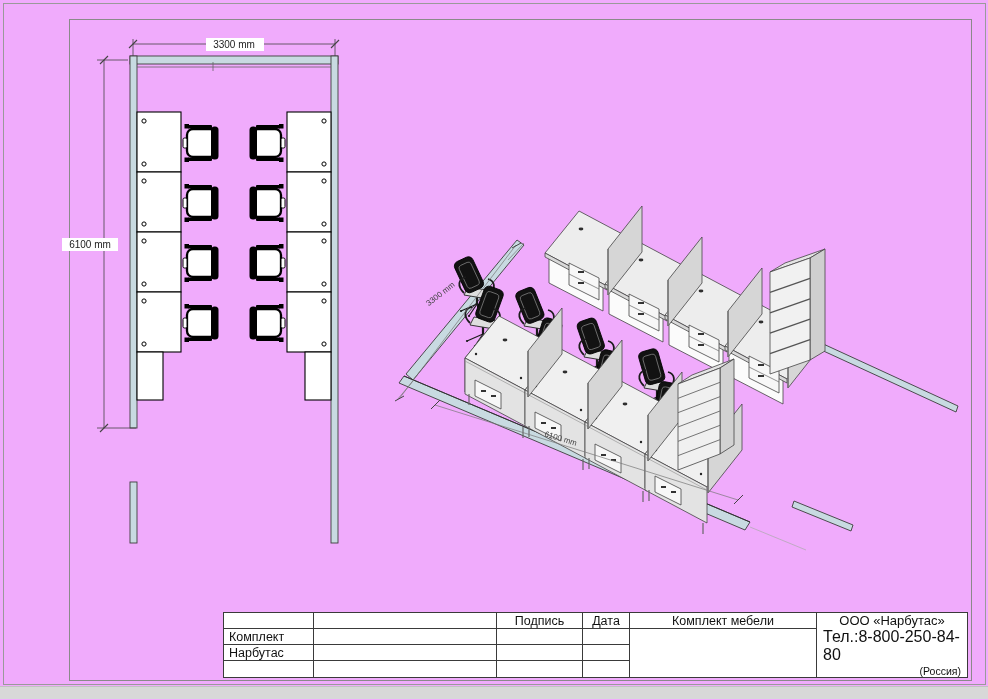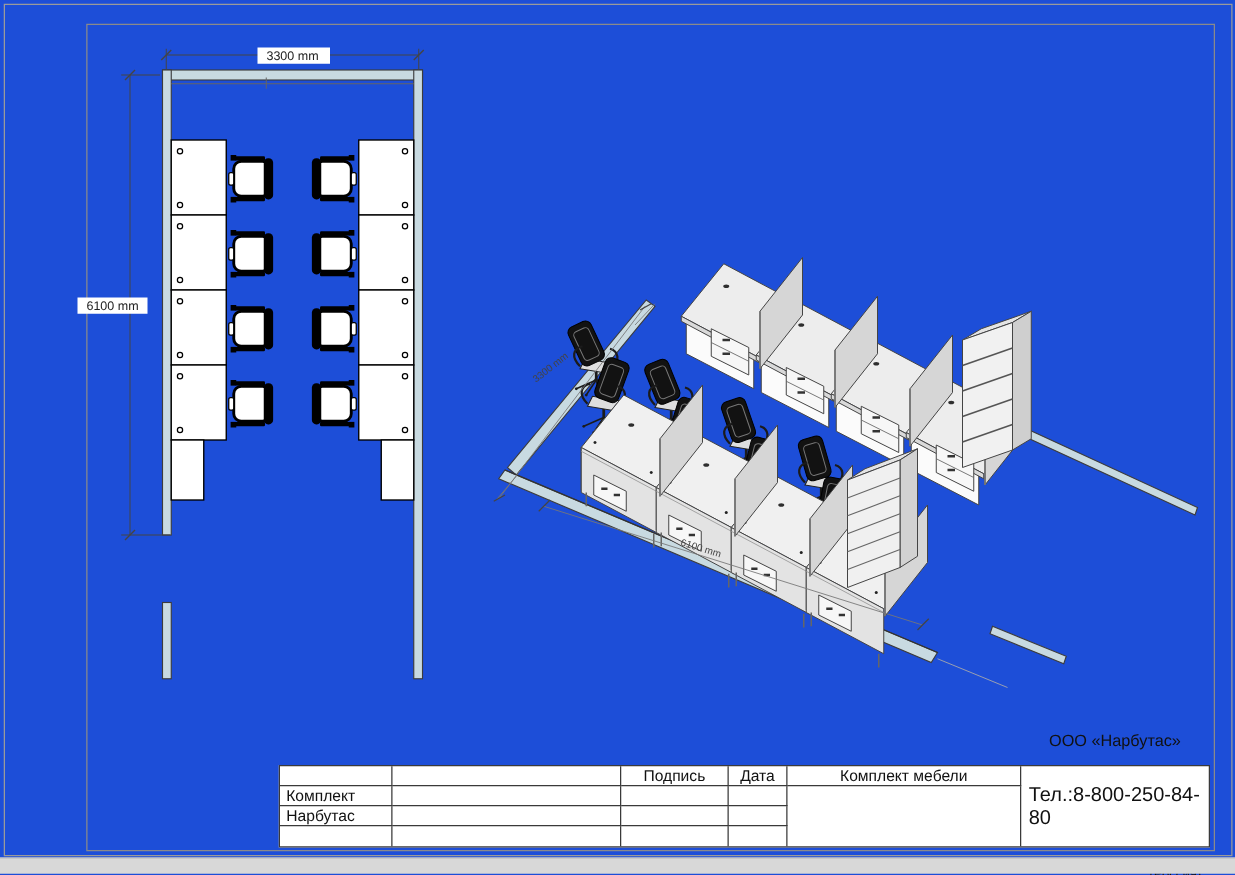--- a/index.html
+++ b/index.html
@@ -1,35 +1,35 @@
 <!DOCTYPE html>
 <html><head>
 <meta charset="utf-8">
 <style>
   html,body{margin:0;padding:0;background:#fff;}
-  #page{position:relative;width:988px;height:700px;background:#1d4ed8;overflow:hidden;
+  #page{position:relative;width:988px;height:700px;background:#f0abfc;overflow:hidden;
         font-family:"Liberation Sans",sans-serif;}
   .outer-border{position:absolute;left:3px;top:3px;width:981px;height:680px;border:1px solid #9a9a9a;}
   .inner-frame{position:absolute;left:69px;top:19px;width:901px;height:660px;border:1px solid #8a8a8a;}
   .bottom-band{position:absolute;left:0;top:686px;width:988px;height:12px;background:#d8d8d8;border-top:1px solid #c2c2c2;}
   svg{position:absolute;left:0;top:0;}
   svg text{font-family:"Liberation Sans",sans-serif;}
   
   .tb{position:absolute;left:223px;top:612px;width:745px;height:66px;box-sizing:border-box;
       border:1px solid #3a3a3a;display:grid;background:#fff;
       grid-template-columns:90px 183px 86px 47px 187px 1fr;
       grid-template-rows:repeat(4,1fr);
       font-size:12.5px;color:#111;}
   .tb .c{box-sizing:border-box;border-right:1px solid #3a3a3a;border-bottom:1px solid #3a3a3a;
          padding:0 5px;display:flex;align-items:center;overflow:hidden;white-space:nowrap;}
   .tb .center{justify-content:center;}
   .tb .nb{border-bottom:none;}
   .tb .set-body{grid-column:5;grid-row:2/5;border-bottom:none;}
   .tb .company{grid-column:6;grid-row:1/5;border:none;display:flex;flex-direction:column;
-               justify-content:center;align-items:center;padding:2px 6px;gap:28px;}
+               justify-content:center;align-items:center;padding:2px 6px;}
   .tb .company .nm{font-size:13px;}
   .tb .company .ph{font-size:16px;}
   .tb .company .cn{font-size:10.5px;align-self:flex-end;margin-top:1px;text-align:center;}
 </style>
 </head>
 <body>
 
 <div id="page">
   <div class="outer-border"></div>
   <div class="inner-frame"></div>

